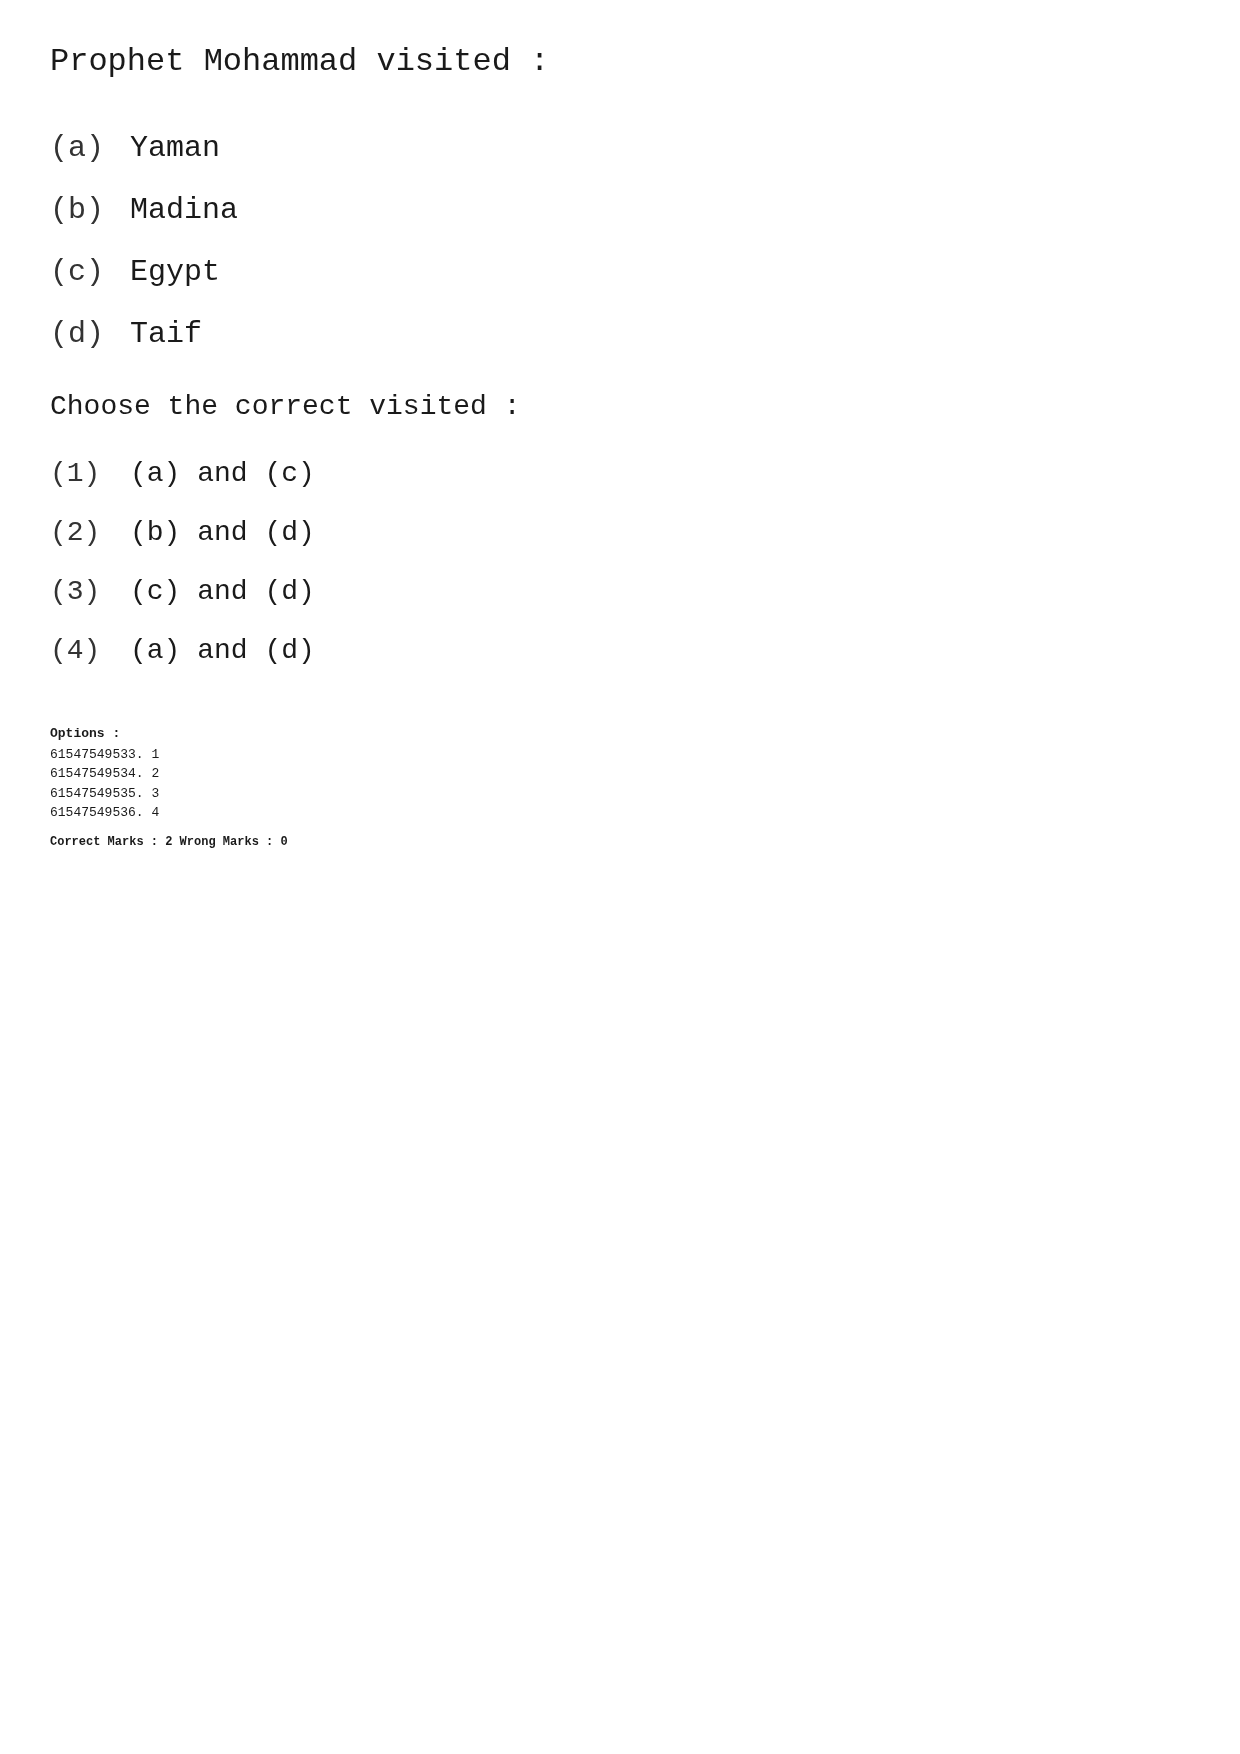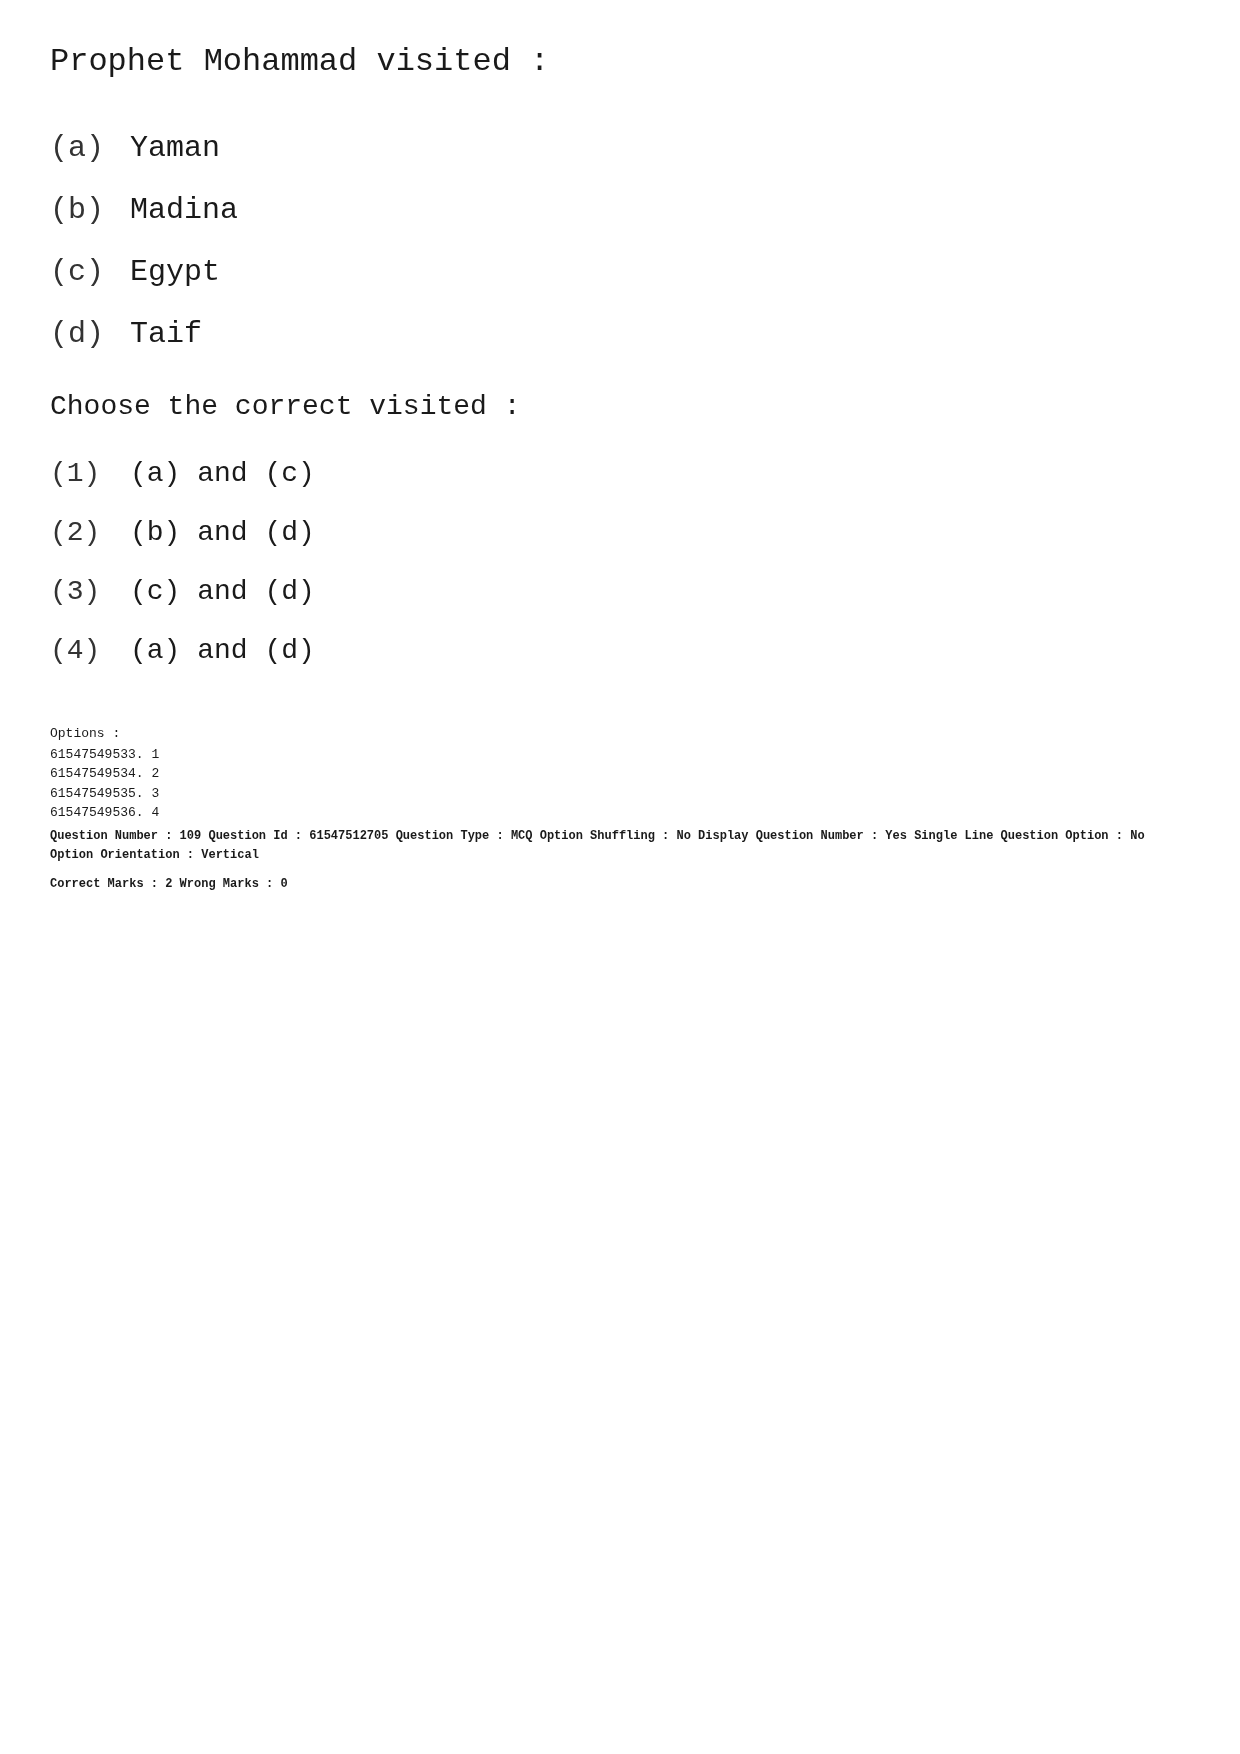--- a/index.html
+++ b/index.html
@@ -72,21 +72,21 @@
       font-size: 28px;
     }
 
     .metadata-section {
       margin-top: 60px;
       border-top: none;
     }
 
     .options-label {
       font-size: 13px;
-      font-weight: normal;
+      font-weight: bold;
       margin-bottom: 4px;
     }
 
     .option-id-list {
       list-style: none;
       margin-bottom: 4px;
     }
 
     .option-id-item {
       font-size: 13px;
@@ -155,17 +155,16 @@
   </ul>
 
   <div class="metadata-section">
     <div class="options-label">Options :</div>
     <ul class="option-id-list">
       <li class="option-id-item">61547549533. 1</li>
       <li class="option-id-item">61547549534. 2</li>
       <li class="option-id-item">61547549535. 3</li>
       <li class="option-id-item">61547549536. 4</li>
     </ul>
-    <div class="question-meta">Question Number : 109  Question Id : 61547512705  Question Type : MCQ  Option Shuffling : No  Display Question Number : Yes  Single Line Question Option : No  Option Orientation : Vertical</div>
     <div class="marks-info">Correct Marks : 2  Wrong Marks : 0</div>
   </div>
 
 </div>
 
 </body></html>

